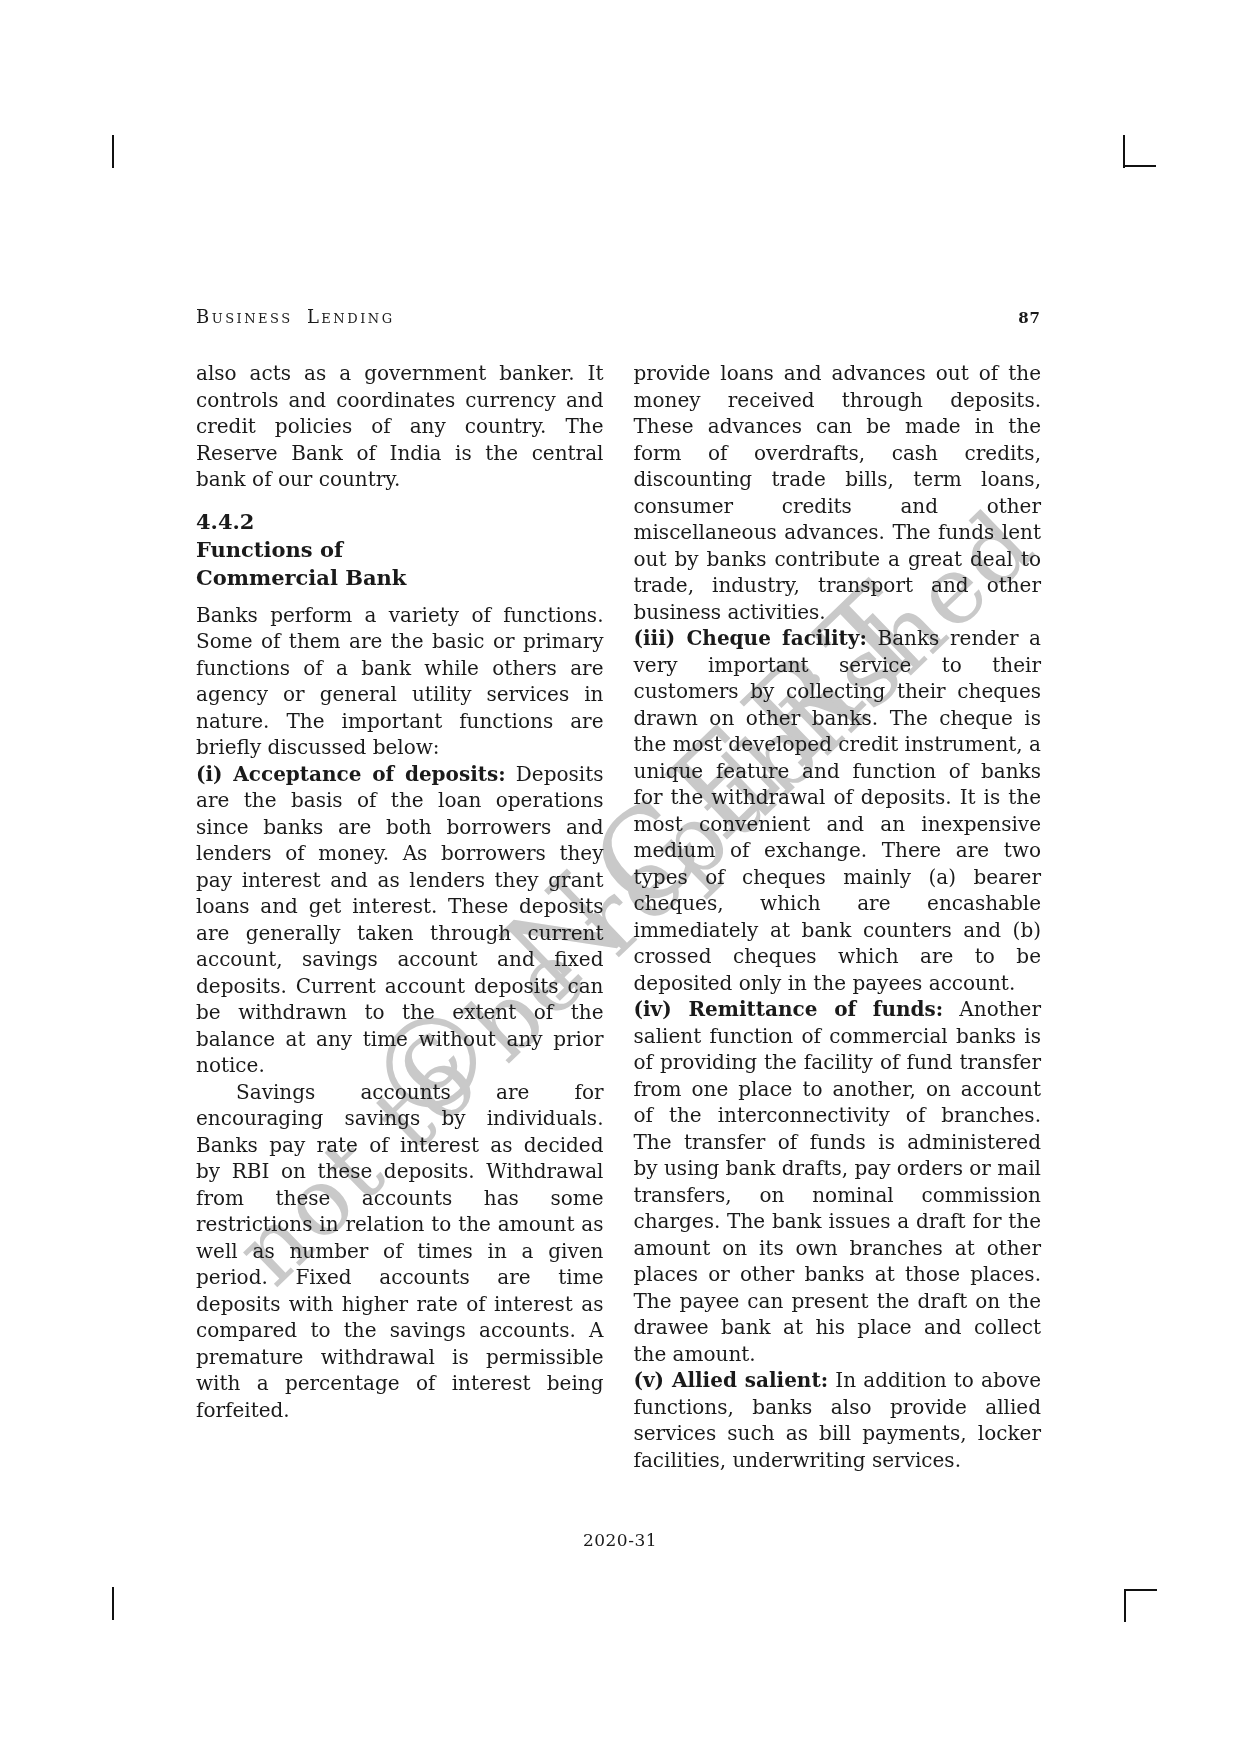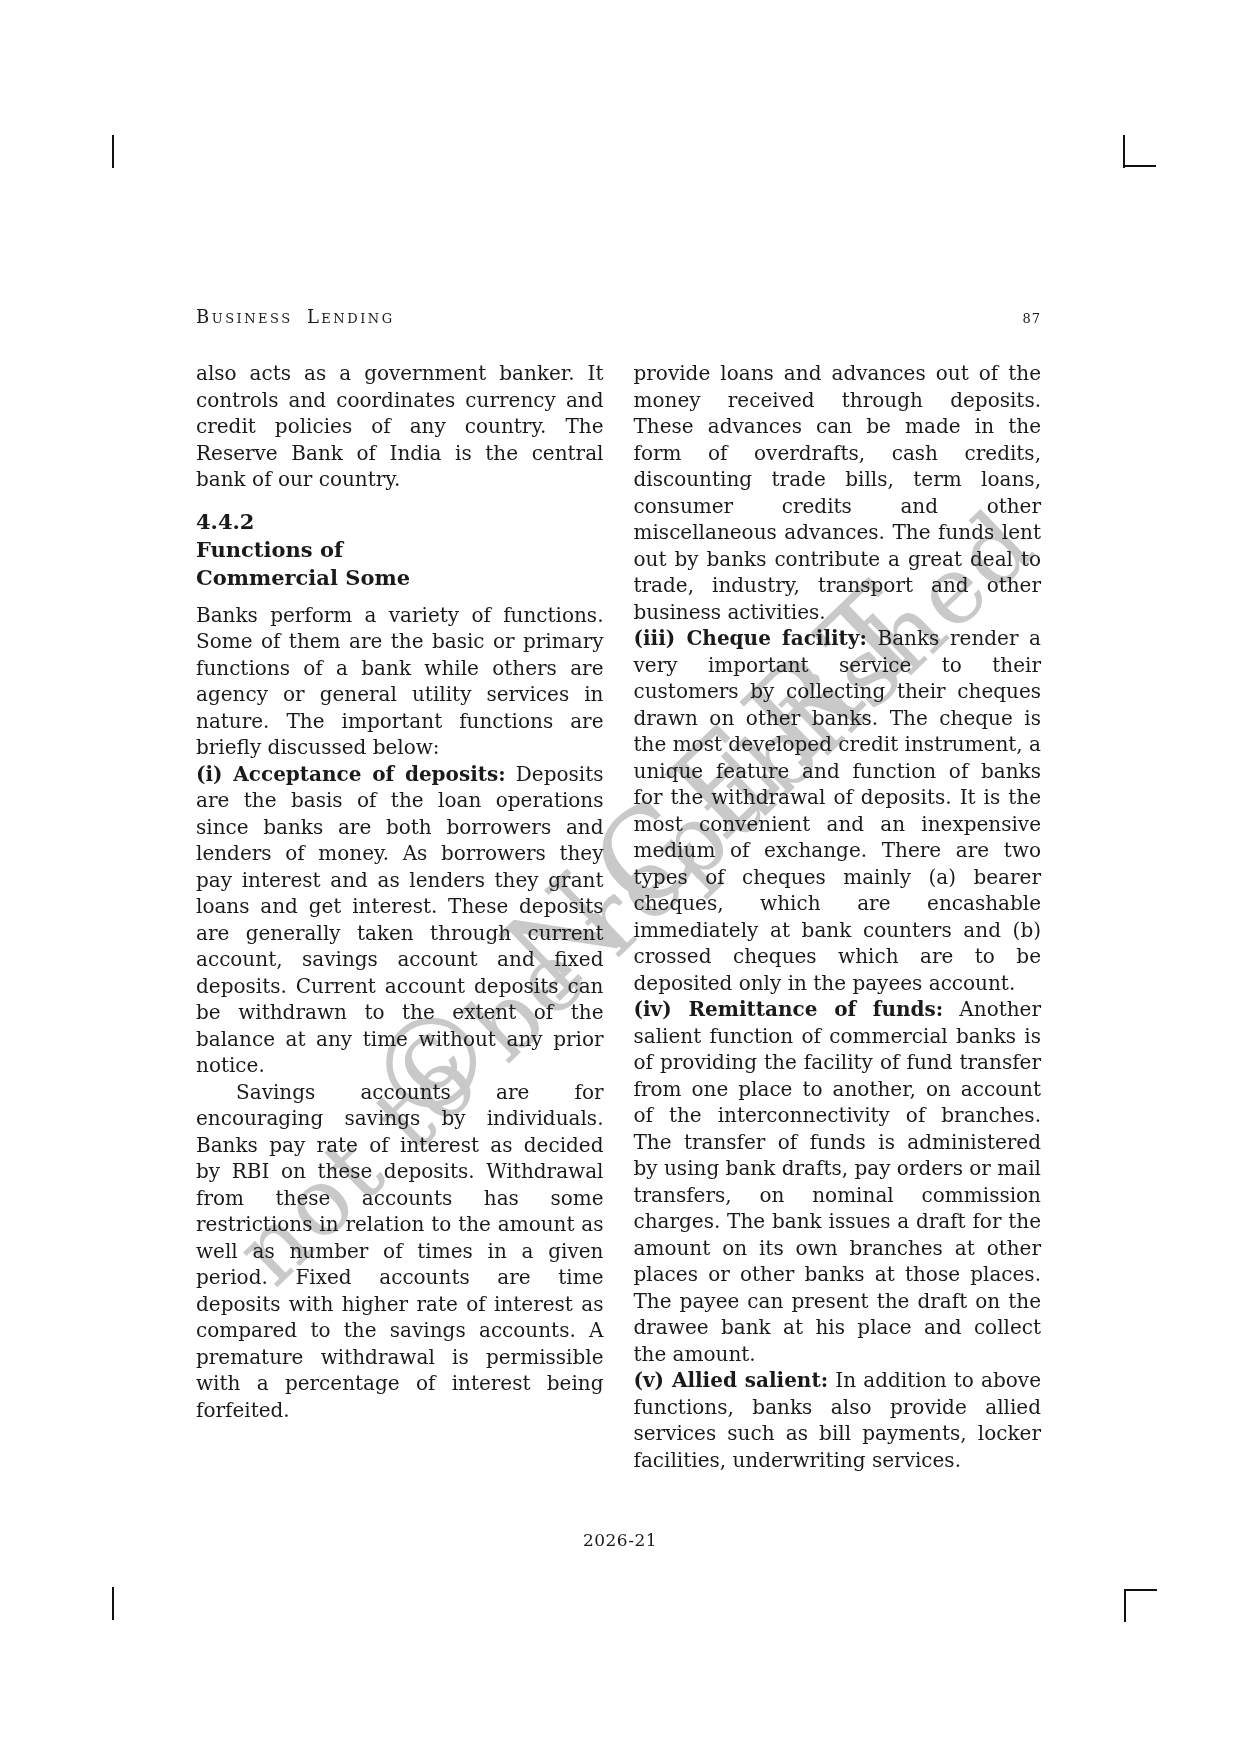--- a/index.html
+++ b/index.html
@@ -49,21 +49,21 @@
     justify-content: space-between;
     align-items: baseline;
     z-index: 1;
   }
   .running-title {
     font-variant: small-caps;
     font-size: 18px;
     letter-spacing: 2.5px;
     word-spacing: 6px;
   }
-  .page-number { font-size: 13px; letter-spacing: 1px; }
+  .page-number { font-size: 15px; letter-spacing: 1px; font-weight: bold; }
 
   .columns {
     position: absolute;
     left: 196px; top: 360px;
     width: 845px;
     display: grid;
     grid-template-columns: 1fr 1fr;
     column-gap: 30px;
     z-index: 1;
   }
@@ -118,21 +118,21 @@
     <span class="page-number">87</span>
   </div>
 
   <div class="columns">
 
     <div class="col">
       <p>also acts as a government banker. It controls and coordinates currency and credit policies of any country. The Reserve Bank of India is the central bank of our country.</p>
 
       <div class="section-heading">
         <span class="h-num">4.4.2</span>
-        <span class="h-text">Functions of Commercial Some</span>
+        <span class="h-text">Functions of Commercial Bank</span>
       </div>
 
       <p>Banks perform a variety of functions. Some of them are the basic or primary functions of a bank while others are agency or general utility services in nature. The important functions are briefly discussed below:</p>
 
       <p><b>(i) Acceptance of deposits:</b> <span>Deposits are the basis of the loan operations since banks are both borrowers and lenders of money. As borrowers they pay interest and as lenders they grant loans and get interest. These deposits are generally taken through current account, savings account and fixed deposits. Current account deposits can be withdrawn to the extent of the balance at any time without any prior notice.</span></p>
 
       <p class="indent">Savings accounts are for encouraging savings by individuals. Banks pay rate of interest as decided by RBI on these deposits. Withdrawal from these accounts has some restrictions in relation to the amount as well as number of times in a given period. Fixed accounts are time deposits with higher rate of interest as compared to the savings accounts. A premature withdrawal is permissible with a percentage of interest being forfeited.</p>
 
     </div>
 
@@ -141,15 +141,15 @@
 
       <p><b>(iii) Cheque facility:</b> <span>Banks render a very important service to their customers by collecting their cheques drawn on other banks. The cheque is the most developed credit instrument, a unique feature and function of banks for the withdrawal of deposits. It is the most convenient and an inexpensive medium of exchange. There are two types of cheques mainly (a) bearer cheques, which are encashable immediately at bank counters and (b) crossed cheques which are to be deposited only in the payees account.</span></p>
 
       <p><b>(iv) Remittance of funds:</b> <span>Another salient function of commercial banks is of providing the facility of fund transfer from one place to another, on account of the interconnectivity of branches. The transfer of funds is administered by using bank drafts, pay orders or mail transfers, on nominal commission charges. The bank issues a draft for the amount on its own branches at other places or other banks at those places. The payee can present the draft on the drawee bank at his place and collect the amount.</span></p>
 
       <p><b>(v) Allied salient:</b> <span>In addition to above functions, banks also provide allied services such as bill payments, locker facilities, underwriting services.</span></p>
     </div>
 
   </div>
 
-  <div class="page-footer">2026-21</div>
+  <div class="page-footer">2020-31</div>
 
 </div>
 
 </body></html>

